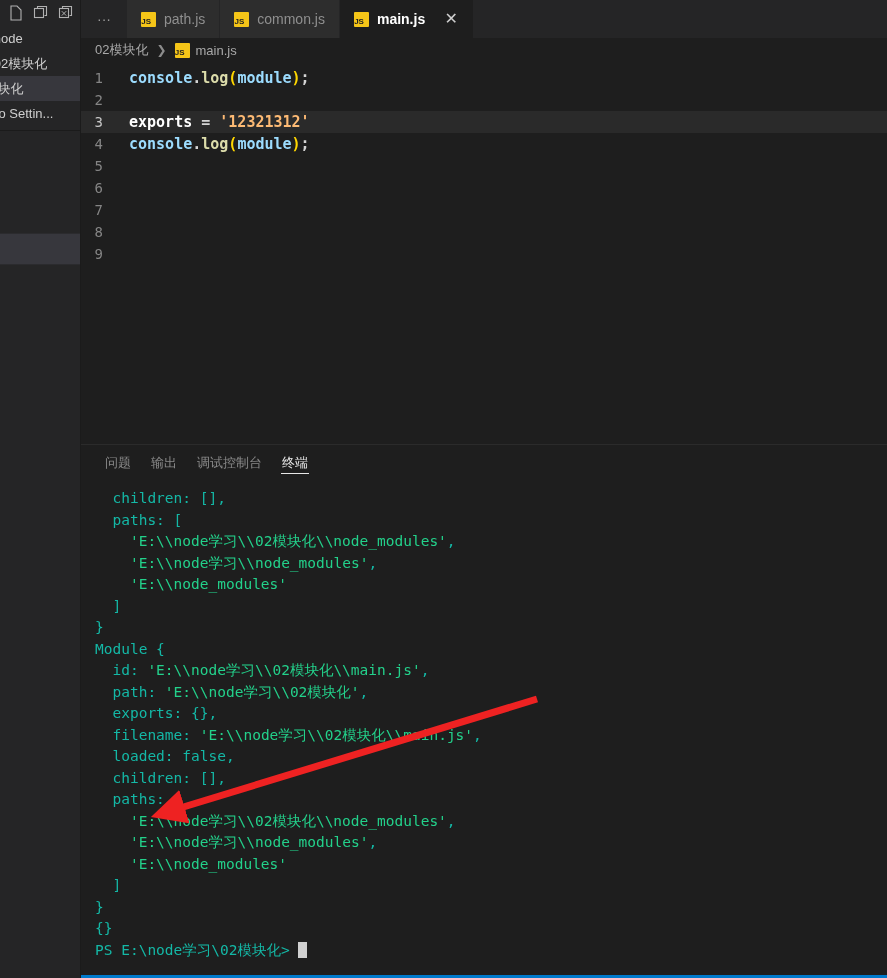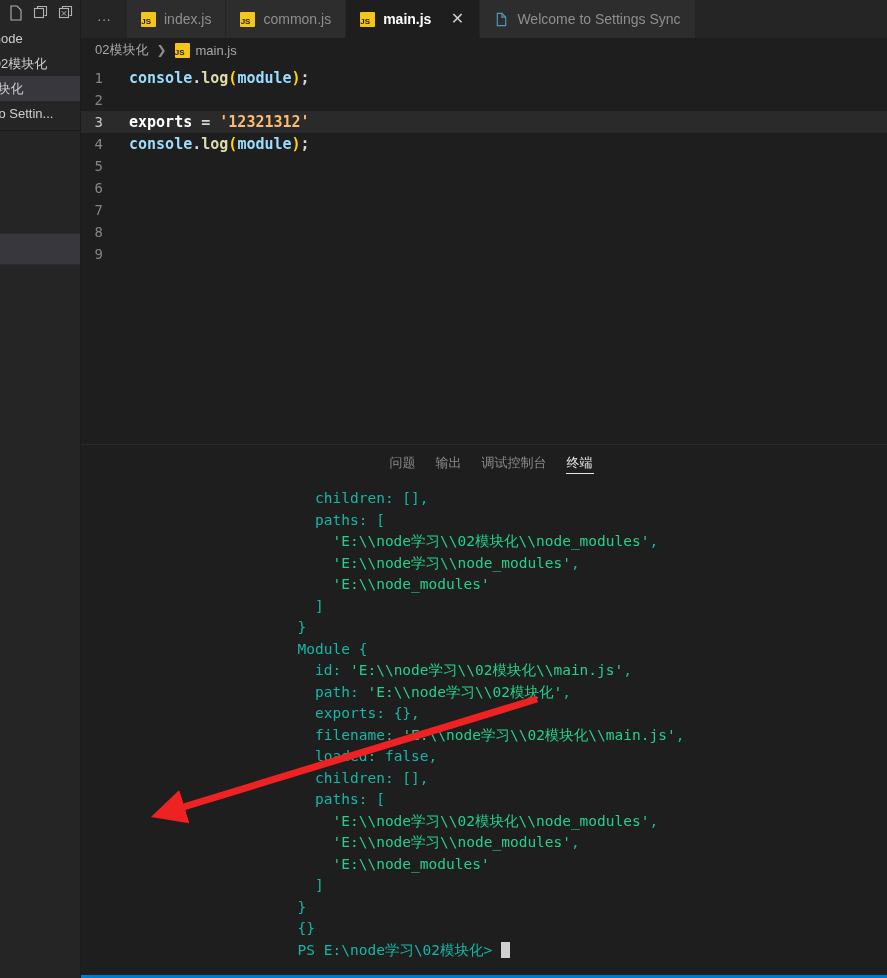--- a/index.html
+++ b/index.html
@@ -214,21 +214,20 @@
   .t-op    { color: #d4d4d4; }
 
   
   .panel {
     flex: 0 0 530px;
     background: #1e1e1e;
     border-top: 1px solid #2b2b2b;
     display: flex;
     flex-direction: column;
     min-height: 0;
-    align-items: center;
   }
   .panel-tabs {
     height: 35px;
     display: flex;
     align-items: center;
     gap: 0;
     padding-left: 14px;
     flex: 0 0 35px;
   }
   .ptab {
@@ -346,41 +345,34 @@
 
     <div class="editor-group">
 
       <div class="tabbar">
         <div class="tab" style="background:#252526;padding:0 16px;color:#9a9a9a;border-right:none;">
           <span>···</span>
         </div>
 
         <div class="tab">
           <span class="js-icon">JS</span>
-          <span class="tab-title">index.js</span>
+          <span class="tab-title">path.js</span>
         </div>
 
         <div class="tab">
           <span class="js-icon">JS</span>
           <span class="tab-title">common.js</span>
         </div>
 
         <div class="tab active">
           <span class="js-icon">JS</span>
           <span class="tab-title">main.js</span>
           <span class="tab-close">✕</span>
         </div>
 
-        <div class="tab" style="background:#2d2d2d;">
-          <svg class="doc-icon" viewBox="0 0 16 16">
-            <path d="M3.5 1.5h5l4 4v9h-9z" fill="none" stroke="#519aba" stroke-width="1.2"></path>
-            <path d="M8.5 1.5v4h4" fill="none" stroke="#519aba" stroke-width="1.2"></path>
-          </svg>
-          <span class="tab-title">Welcome to Settings Sync</span>
-        </div>
       </div>
 
       <div class="breadcrumb">
         <span>02模块化</span>
         <span class="bc-sep">❯</span>
         <span class="js-icon">JS</span>
         <span>main.js</span>
       </div>
 
       <div class="code-area">

